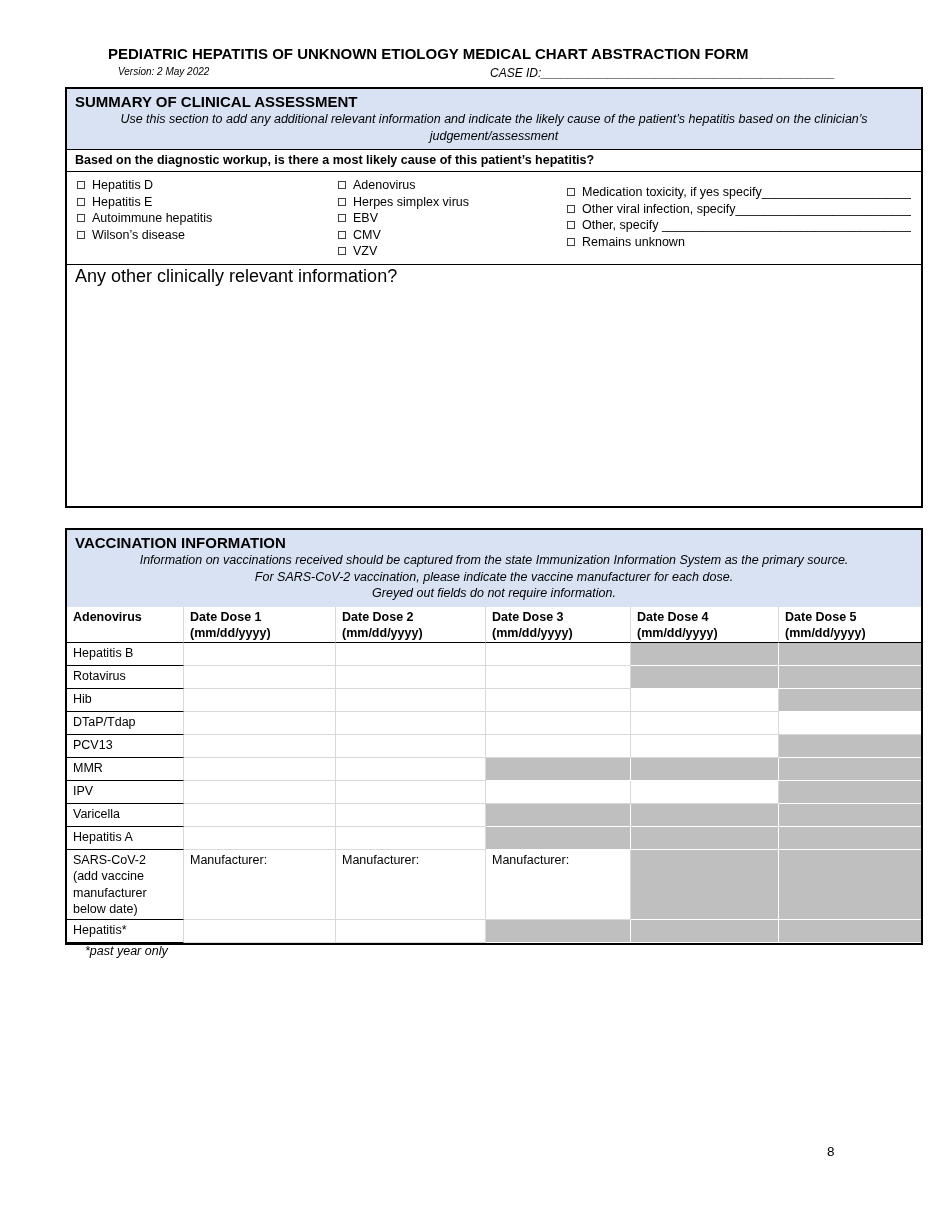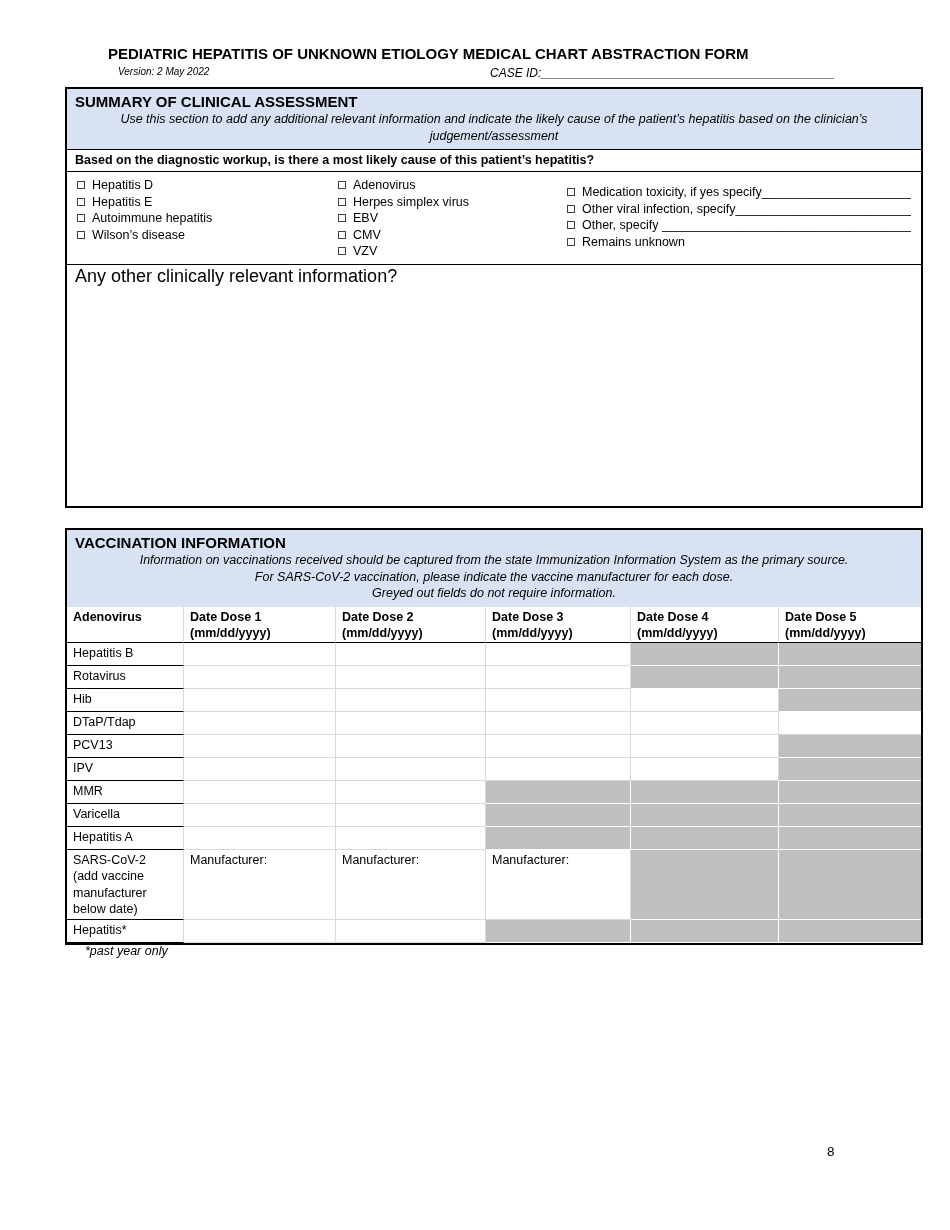--- a/index.html
+++ b/index.html
@@ -233,36 +233,36 @@
             <div class="vlabel">PCV13</div>
           </td>
           <td class=""></td>
           <td class=""></td>
           <td class=""></td>
           <td class=""></td>
           <td class="greyed"></td>
         </tr>
         <tr>
           <td class="vaccine-cell">
+            <div class="vlabel">MMR</div>
+          </td>
+          <td class=""></td>
+          <td class=""></td>
+          <td class="greyed"></td>
+          <td class="greyed"></td>
+          <td class="greyed"></td>
+        </tr>
+        <tr>
+          <td class="vaccine-cell">
             <div class="vlabel">IPV</div>
           </td>
           <td class=""></td>
           <td class=""></td>
           <td class=""></td>
           <td class=""></td>
-          <td class="greyed"></td>
-        </tr>
-        <tr>
-          <td class="vaccine-cell">
-            <div class="vlabel">MMR</div>
-          </td>
-          <td class=""></td>
-          <td class=""></td>
-          <td class="greyed"></td>
-          <td class="greyed"></td>
           <td class="greyed"></td>
         </tr>
         <tr>
           <td class="vaccine-cell">
             <div class="vlabel">Varicella</div>
           </td>
           <td class=""></td>
           <td class=""></td>
           <td class="greyed"></td>
           <td class="greyed"></td>

